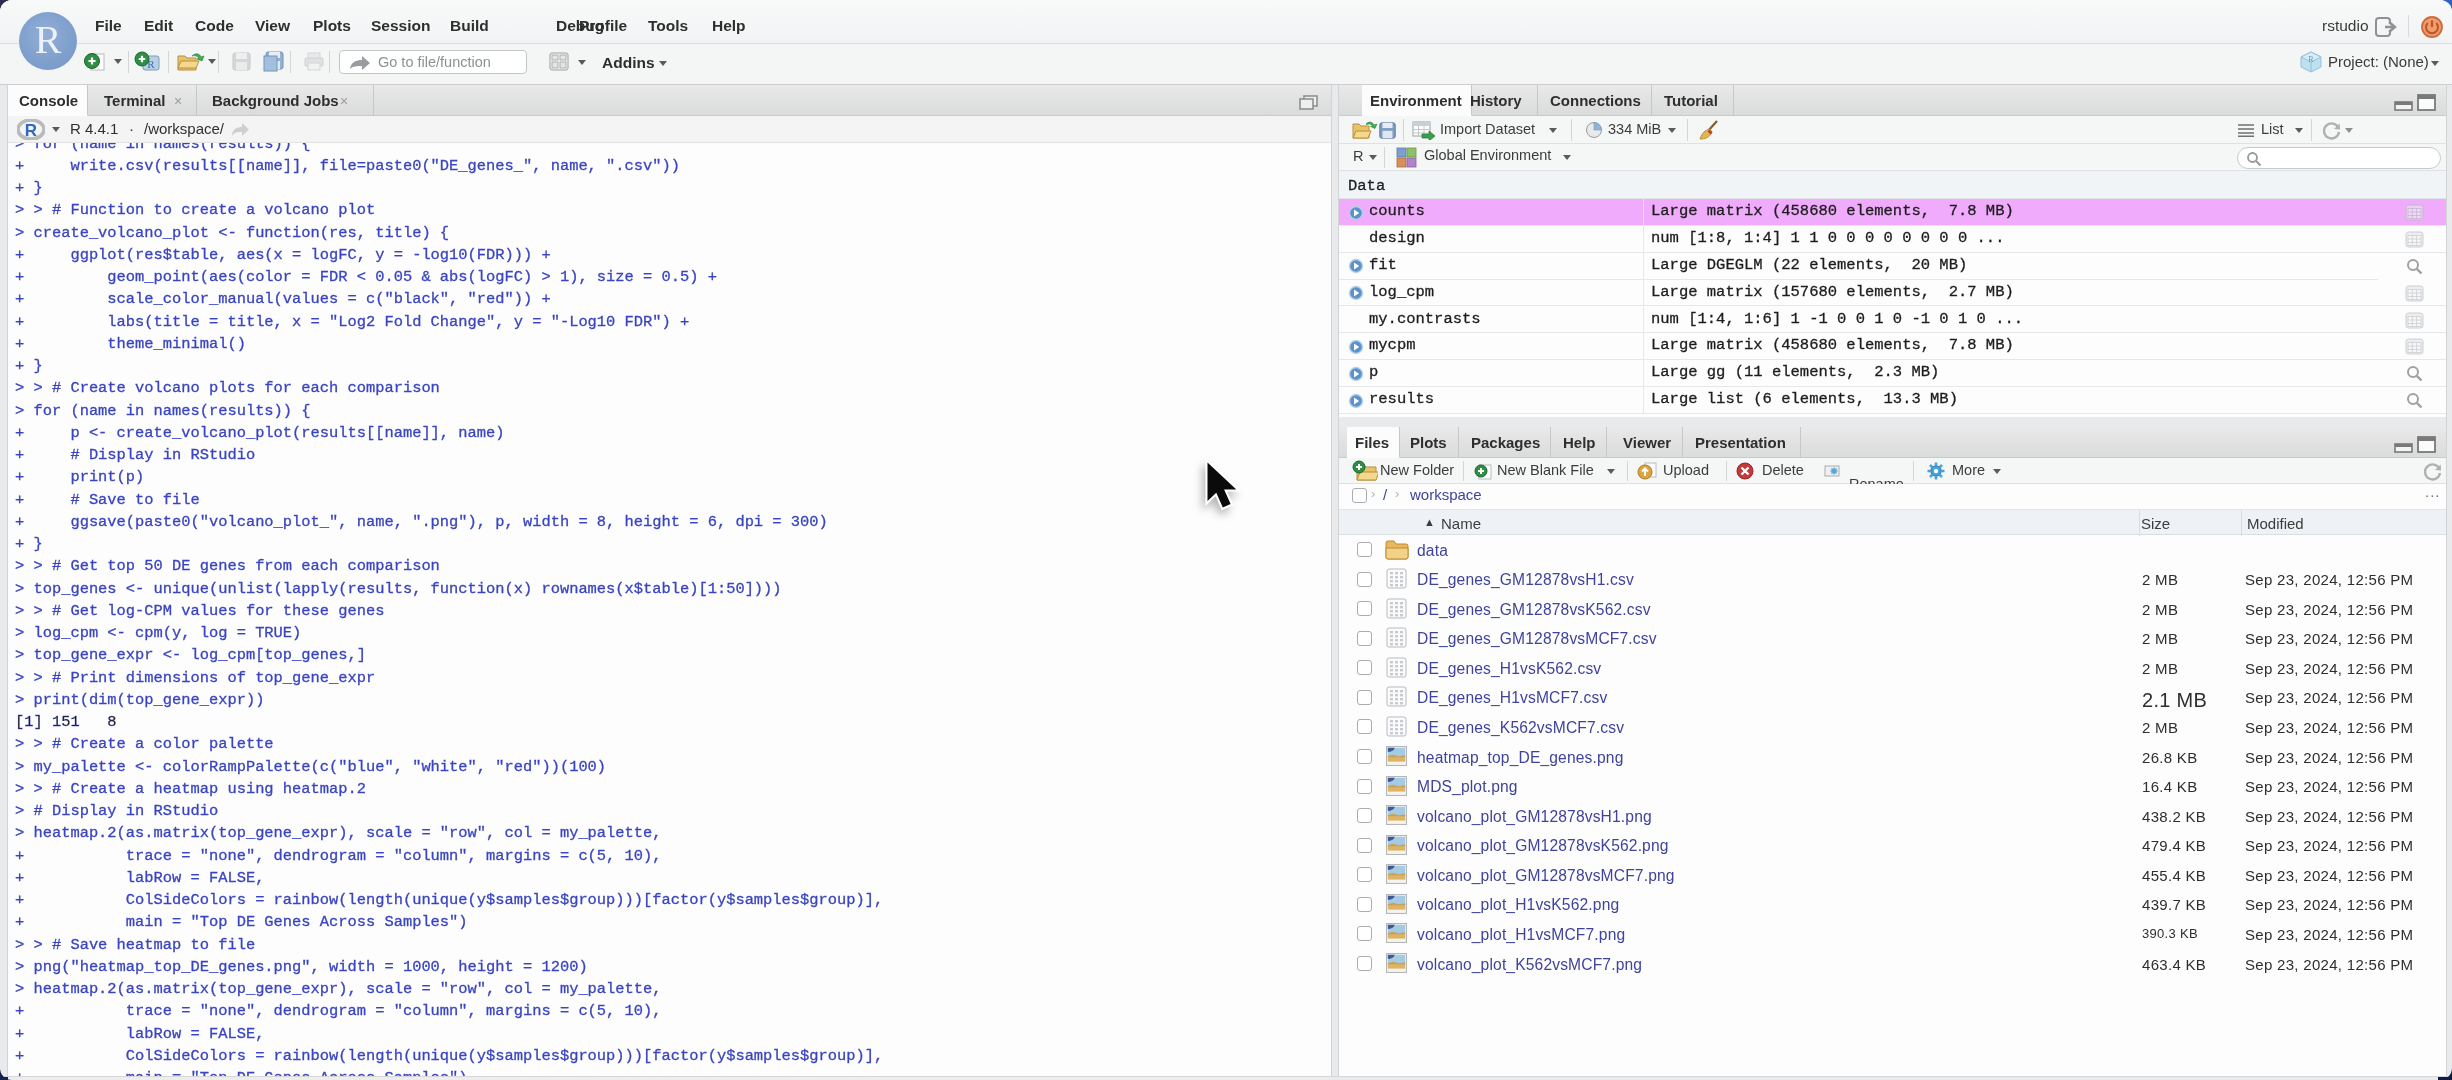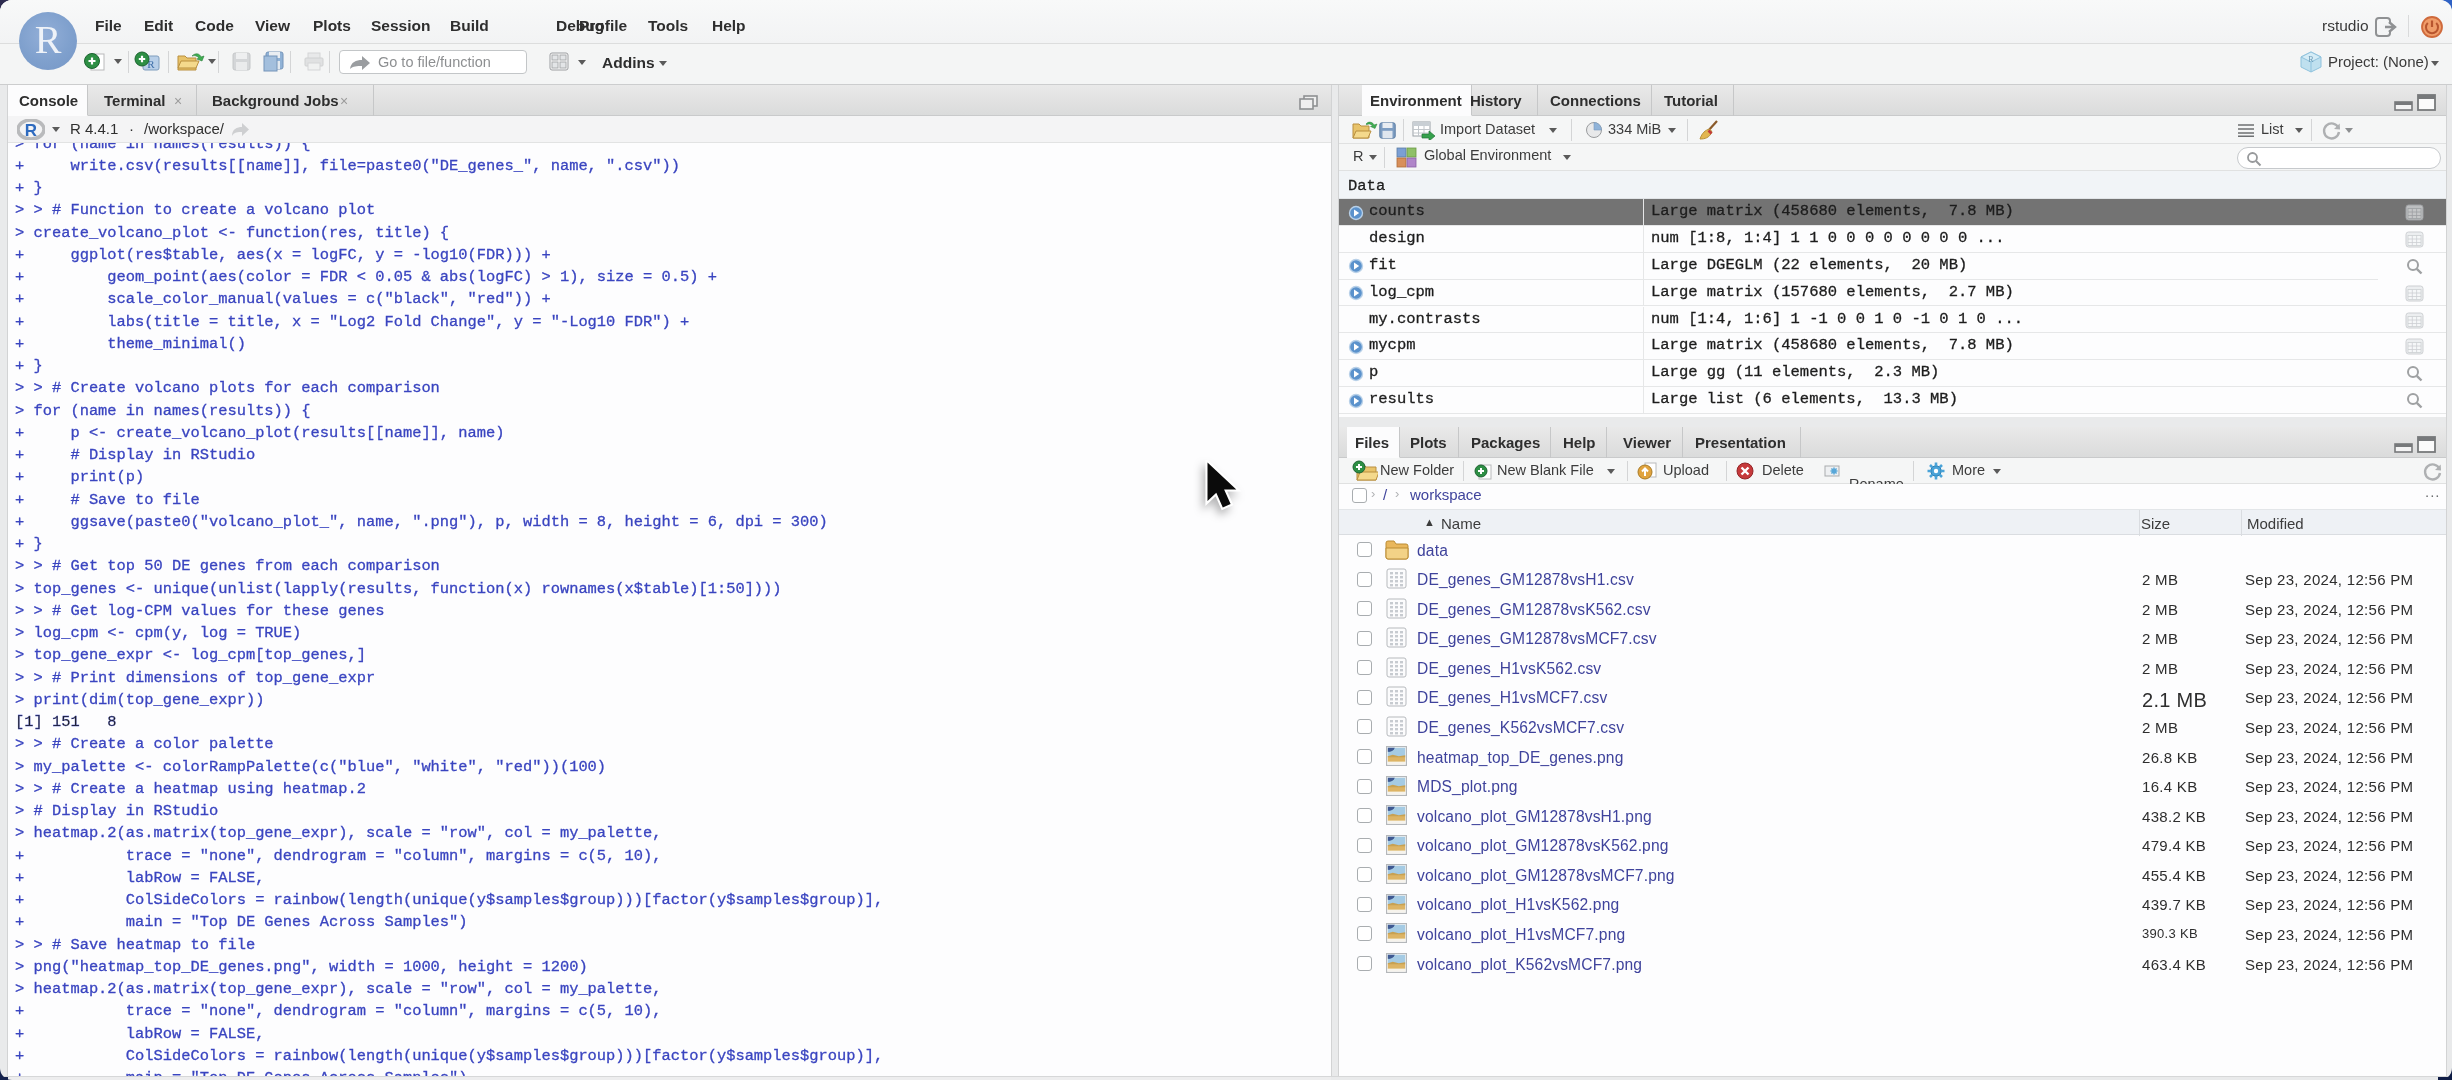--- a/index.html
+++ b/index.html
@@ -305,21 +305,21 @@
   <svg style="position:absolute;left:8px;top:3px;" width="16" height="16" viewBox="0 0 16 16">
         <circle cx="6.5" cy="6.5" r="4.5" fill="none" stroke="#97999b" stroke-width="1.8"></circle>
         <path d="M10 10 L14.5 14.5" stroke="#97999b" stroke-width="2"></path>
       </svg>
 </div>
 
 <div style="position:absolute;left:1339px;top:171px;width:1107px;height:28px;background:#f1f4f7;border-bottom:1px solid #e1e4e7;">
   <span style="position:absolute;left:9px;top:6px;font-family:'Liberation Mono',monospace;font-size:15.5px;color:#1d1d1d;-webkit-text-stroke:0.3px #1d1d1d;">Data</span>
 </div>
 
-<div style="position:absolute;left:1339px;top:199.0px;width:1107px;height:26.88px;background:#737373;border-bottom:1px solid #e6e7e8;">
+<div style="position:absolute;left:1339px;top:199.0px;width:1107px;height:26.88px;background:#f0abfc;border-bottom:1px solid #e6e7e8;">
   <div style="position:absolute;left:304px;top:0;width:1px;height:100%;background:#e6e7e8;"></div>
   <svg style="position:absolute;left:9px;top:5.5px;" width="16" height="16" viewBox="0 0 16 16">
         <circle cx="8" cy="8" r="7.2" fill="#b8d0e8"></circle>
         <circle cx="8" cy="8" r="5.8" fill="#5b92cc"></circle>
         <polygon points="6,4.6 11.2,8 6,11.4" fill="#fff"></polygon>
       </svg>
   <span class="env-row-name" style="position:absolute;left:30px;top:3px;">counts</span>
   <span class="env-row-name" style="position:absolute;left:312px;top:3px;white-space:pre;">Large matrix (458680 elements,  7.8 MB)</span>
   <svg style="position:absolute;left:1066px;top:5px;opacity:0.65;" width="19" height="17" viewBox="0 0 19 17">
         <rect x="1" y="1" width="17" height="15" rx="2.5" fill="#e3e7ea" stroke="#b4b8bc"></rect>

